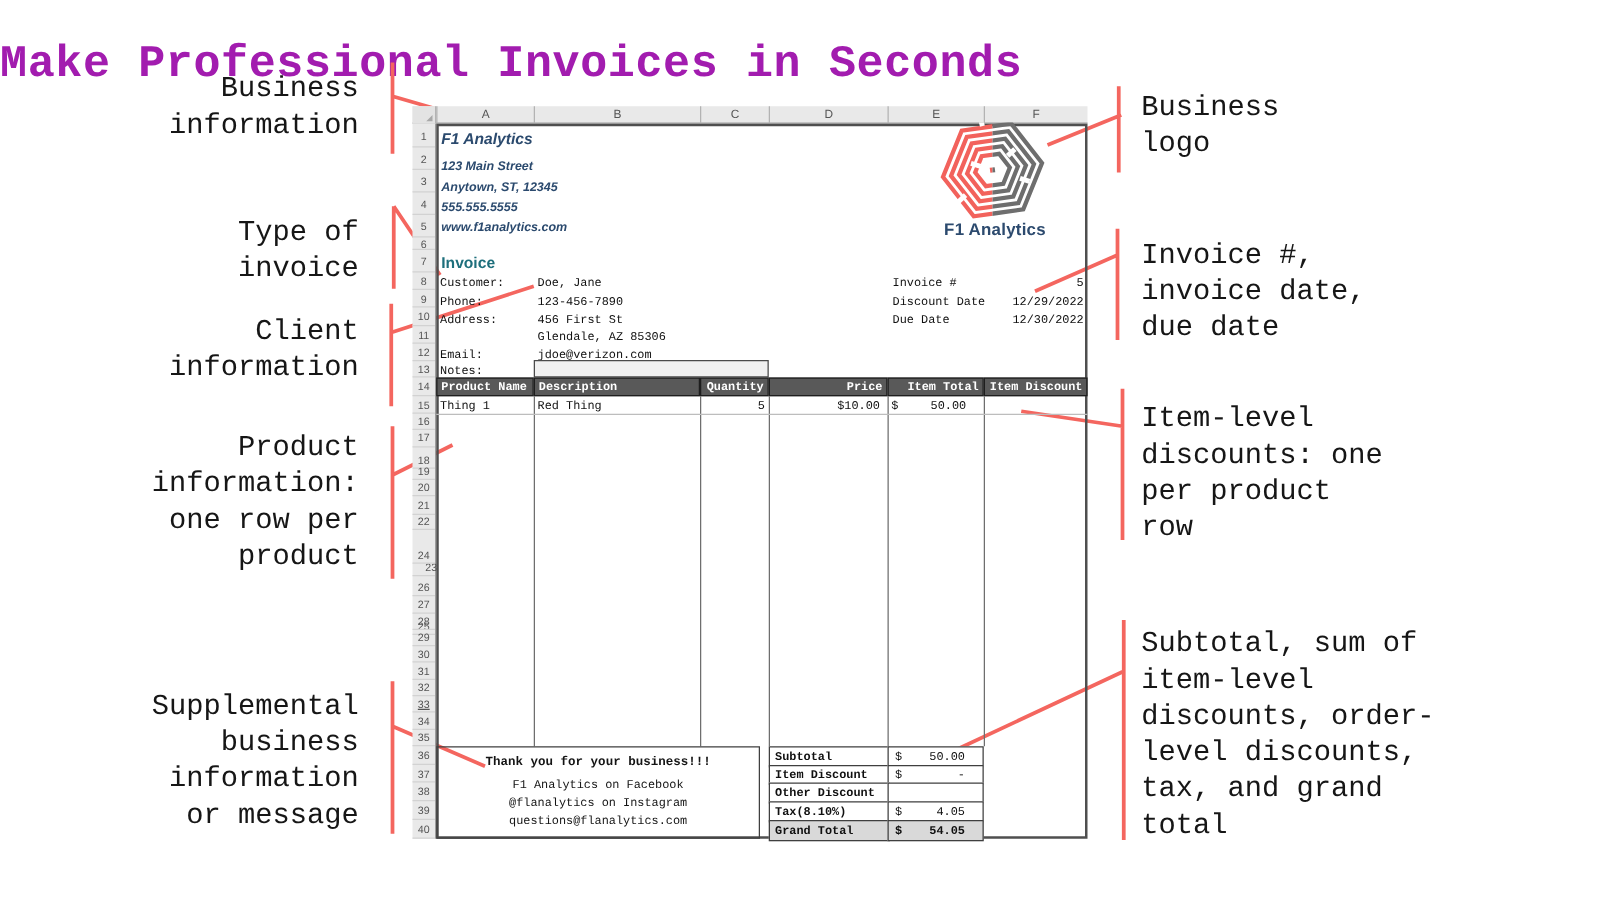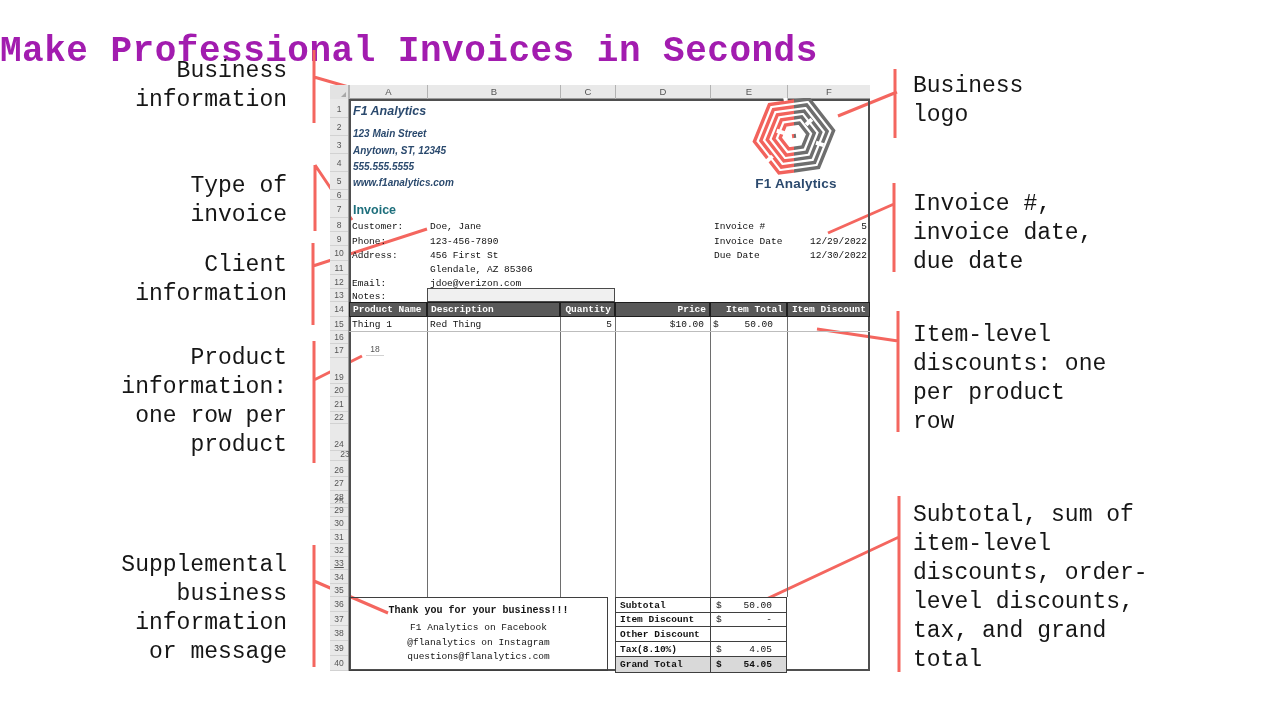--- a/index.html
+++ b/index.html
@@ -139,21 +139,21 @@
     <div class="rownum" style="top: 218px; height: 14px;">8</div>
     <div class="rownum" style="top: 232px; height: 14px;">9</div>
     <div class="rownum" style="top: 246px; height: 15px;">10</div>
     <div class="rownum" style="top: 261px; height: 14px;">11</div>
     <div class="rownum" style="top: 275px; height: 14px;">12</div>
     <div class="rownum" style="top: 289px; height: 13px;">13</div>
     <div class="rownum" style="top: 302px; height: 15px;">14</div>
     <div class="rownum" style="top: 317px; height: 14px;">15</div>
     <div class="rownum" style="top: 331px; height: 13.3px;">16</div>
     <div class="rownum" style="top: 344.3px; height: 13.3px;">17</div>
-    <div class="rownum" style="top: 343px; height: 13.3px; margin-left: 36px;">18</div>
+    <div class="rownum" style="top: 362px; height: 13.3px;">18</div>
     <div class="rownum" style="top: 370.9px; height: 13.3px;">19</div>
     <div class="rownum" style="top: 384.2px; height: 13.3px;">20</div>
     <div class="rownum" style="top: 397.5px; height: 14px;">21</div>
     <div class="rownum" style="top: 410.8px; height: 13.3px;">22</div>
     <div class="rownum" style="top: 448px; height: 13.3px; padding-left: 12px;">23</div>
     <div class="rownum" style="top: 437.4px; height: 13.3px;">24</div>
     <div class="rownum" style="top: 450.7px; height: 13.3px; margin-top: 44px;">25</div>
     <div class="rownum" style="top: 464px; height: 13.3px;">26</div>
     <div class="rownum" style="top: 477.3px; height: 13.3px;">27</div>
     <div class="rownum" style="top: 490.6px; height: 13.3px;">28</div>
@@ -187,21 +187,21 @@
 <div class="cell" style="left:352px;top:249px">Address:</div>
 <div class="cell" style="left:430px;top:249px">456 First St</div>
 <div class="cell" style="left:430px;top:263px">Glendale, AZ 85306</div>
 <div class="cell" style="left:352px;top:277px">Email:</div>
 <div class="cell" style="left:430px;top:277px">jdoe@verizon.com</div>
 <div class="cell" style="left:352px;top:290px">Notes:</div>
 <div id="notes-box"></div>
 
 <div class="cell" style="left:714px;top:220px">Invoice #</div>
 <div class="cell ra" style="left:787px;top:220px;width:80px">5</div>
-<div class="cell" style="left:714px;top:235px">Invoice Date</div>
+<div class="cell" style="left:714px;top:235px">Discount Date</div>
 <div class="cell ra" style="left:787px;top:235px;width:80px">12/29/2022</div>
 <div class="cell" style="left:714px;top:249px">Due Date</div>
 <div class="cell ra" style="left:787px;top:249px;width:80px">12/30/2022</div>
 
 <div id="items-header">
     <div class="hdrcell" style="left: 349px; width: 78px; text-align: left;">Product Name</div>
     <div class="hdrcell" style="left: 427px; width: 133px; text-align: left;">Description</div>
     <div class="hdrcell" style="left: 560px; width: 55px; text-align: right;">Quantity</div>
     <div class="hdrcell" style="left: 615px; width: 95px; text-align: right;">Price</div>
     <div class="hdrcell" style="left: 710px; width: 77px; text-align: right;">Item Total</div>

